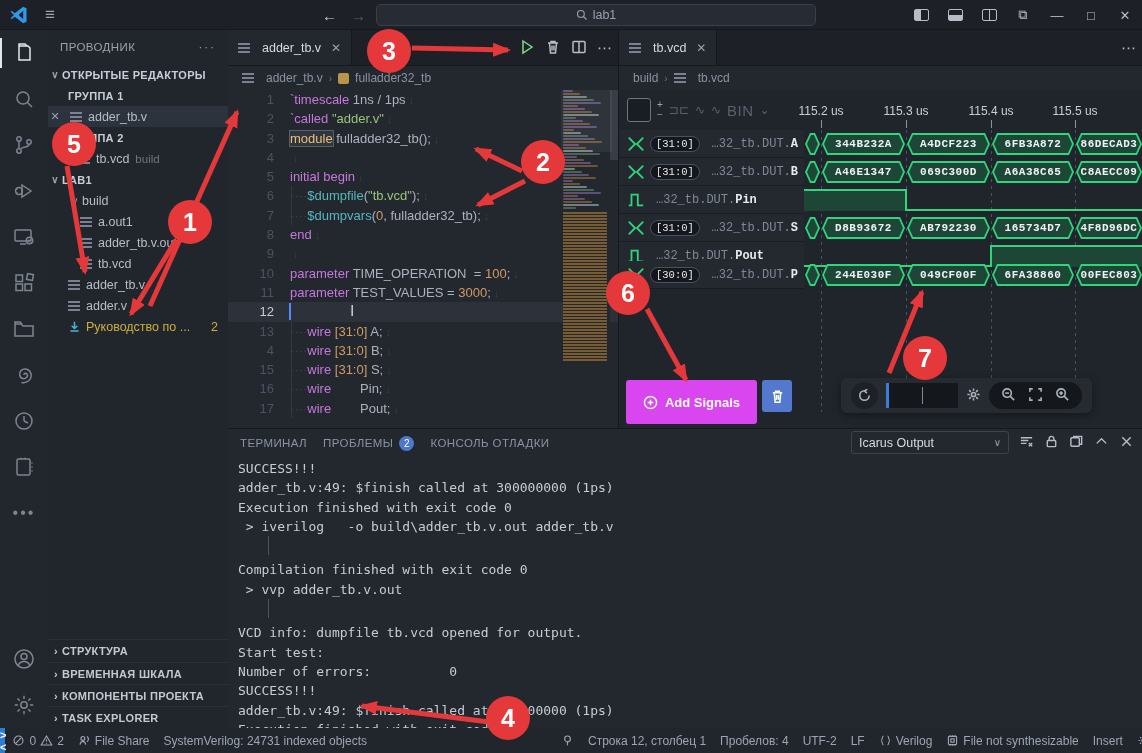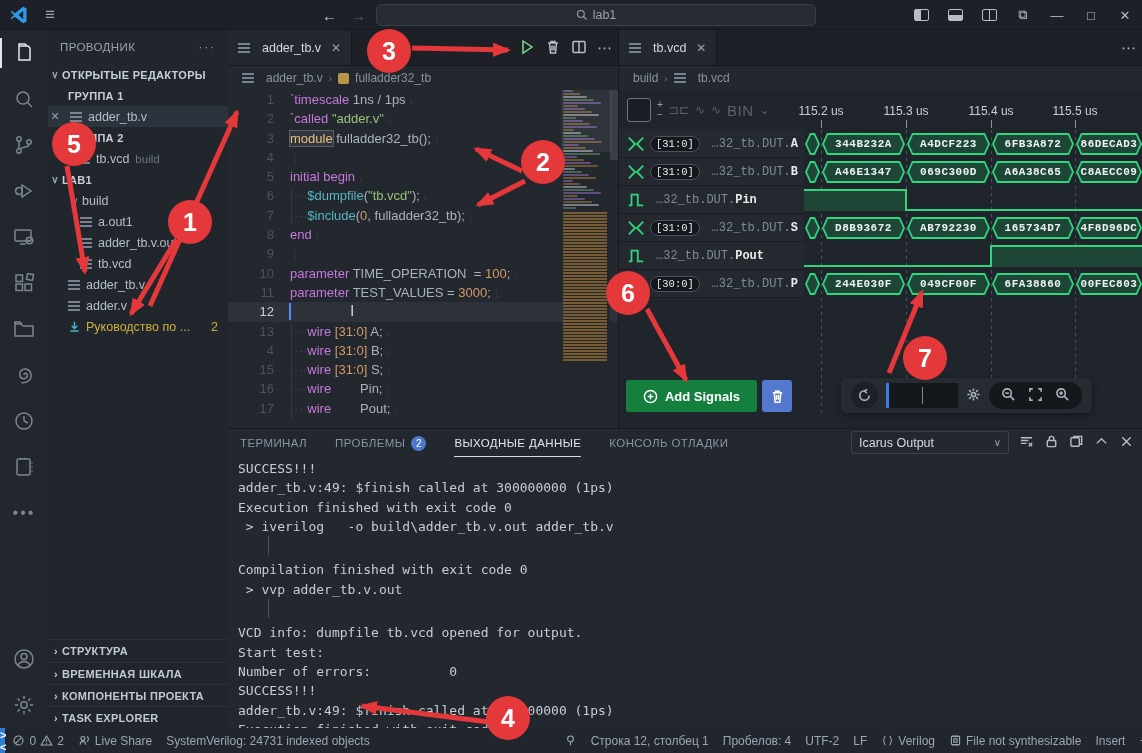--- a/index.html
+++ b/index.html
@@ -111,36 +111,36 @@
   .seg{position:absolute;top:3px;height:22px;background:#2fd57c;
        clip-path:polygon(5px 0,calc(100% - 5px) 0,100% 50%,calc(100% - 5px) 100%,5px 100%,0 50%);}
   .seg .inner{position:absolute;inset:2px;background:#1e4636;
        clip-path:polygon(4px 0,calc(100% - 4px) 0,100% 50%,calc(100% - 4px) 100%,4px 100%,0 50%);
        display:flex;align-items:center;justify-content:center;color:#eef2f5;
        font-family:"Liberation Mono",monospace;font-size:11px;font-weight:bold;letter-spacing:.5px;overflow:hidden;}
   .bitseg{position:absolute;top:3px;height:22px;}
   .bitseg.hi{border-top:2px solid #2fd57c;background:#1e4636;}
   .bitseg.lo{border-bottom:2px solid #2fd57c;}
   .bitedge{position:absolute;top:3px;width:2px;height:22px;background:#2fd57c;}
-  .addsig-btn{position:absolute;left:7px;top:350px;width:131px;height:32px;background:#15803d;border-radius:3px;
+  .addsig-btn{position:absolute;left:7px;top:350px;width:131px;height:44px;background:#d946ef;border-radius:3px;
               color:#fff;font-size:13px;font-weight:bold;display:flex;align-items:center;justify-content:center;gap:7px;}
   .addsig-del{position:absolute;left:143px;top:350px;width:30px;height:32px;background:#5578cf;border-radius:3px;
               display:flex;align-items:center;justify-content:center;}
   .addsig-del svg,.addsig-btn svg{width:15px;height:15px;stroke:#fff;fill:none;stroke-width:1.6;}
   .wv-controls{position:absolute;right:50px;top:348px;height:35px;display:flex;align-items:center;gap:8px;
                background:#262b32;border-radius:6px;padding:0 10px;box-shadow:0 2px 8px rgba(0,0,0,.4);}
   .wvc-circle{width:27px;height:27px;border-radius:50%;background:#1d2127;display:flex;align-items:center;justify-content:center;}
   .wvc-input{width:72px;height:25px;background:#14171c;border-left:3px solid #3b7dd8;position:relative;}
   .wvc-input::after{content:"";position:absolute;left:33px;top:4px;bottom:4px;width:1px;background:#7f8899;}
   .wvc-pill{height:27px;background:#14171c;border-radius:14px;display:flex;align-items:center;gap:12px;padding:0 12px;}
   .wv-controls svg{width:15px;height:15px;stroke:#aab2bd;fill:none;stroke-width:1.7;}
 
   
   .panel{position:absolute;left:228px;top:428px;width:914px;height:300px;background:#23272e;border-top:1px solid #15181d;}
-  .panel-tabs{height:28px;display:flex;align-items:center;padding-left:12px;gap:28px;font-size:11.5px;letter-spacing:.4px;color:#8a93a3;position:relative;}
+  .panel-tabs{height:28px;display:flex;align-items:center;padding-left:12px;gap:16px;font-size:11.5px;letter-spacing:.4px;color:#8a93a3;position:relative;}
   .ptab{display:flex;align-items:center;gap:6px;height:100%;cursor:default;}
   .ptab.active{color:#e3e6eb;border-bottom:1px solid #d7dae0;}
   .pbadge{background:#4d78cc;color:#fff;border-radius:50%;width:15px;height:15px;display:flex;align-items:center;justify-content:center;font-size:10px;}
   .panel-right{position:absolute;right:8px;top:2px;display:flex;align-items:center;gap:10px;color:#b6bdc7;}
   .out-select{width:158px;height:23px;background:#23272e;border:1px solid #3c4250;border-radius:3px;display:flex;align-items:center;
               padding:0 7px;color:#d7dae0;font-size:12.5px;letter-spacing:0;}
   .out-select .chev{margin-left:auto;color:#9aa1ab;font-size:10px;}
   .panel-right svg{width:15px;height:15px;stroke:#b6bdc7;fill:none;stroke-width:1.5;}
   .term{position:absolute;left:10px;top:30px;right:4px;bottom:0;font-family:"DejaVu Sans Mono",monospace;
         font-size:13px;line-height:19.3px;color:#c6ccd6;white-space:pre;}
@@ -360,21 +360,21 @@
       <span class="mod-ico"></span>
       <span>fulladder32_tb</span>
     </div>
     <div class="code" id="code">
         <div class="codeline"><span class="ln">1</span><span class="lc"><span class="tok-d">`timescale</span><span class="tok-t"> 1ns / 1ps</span><span class="eol">↓</span></span></div>
         <div class="codeline"><span class="ln">2</span><span class="lc"><span class="tok-d">`called</span><span class="tok-t"> </span><span class="tok-s">"adder.v"</span><span class="eol">↓</span></span></div>
         <div class="codeline"><span class="ln">3</span><span class="lc"><span class="tok-m">module</span><span class="tok-t"> fulladder32_tb();</span><span class="eol">↓</span></span></div>
         <div class="codeline"><span class="ln">4</span><span class="lc"><span class="eol">↓</span></span></div>
         <div class="codeline"><span class="ln">5</span><span class="lc"><span class="tok-k">initial</span><span class="tok-t"> </span><span class="tok-k">begin</span><span class="eol">↓</span></span></div>
         <div class="codeline"><span class="ln">6</span><span class="iguide"></span><span class="lc"><span class="tok-w">····</span><span class="tok-f">$dumpfile</span><span class="tok-t">(</span><span class="tok-s">"tb.vcd"</span><span class="tok-t">);</span><span class="eol">↓</span></span></div>
-        <div class="codeline"><span class="ln">7</span><span class="iguide"></span><span class="lc"><span class="tok-w">····</span><span class="tok-f">$include</span><span class="tok-t">(</span><span class="tok-n">0</span><span class="tok-t">, fulladder32_tb);</span><span class="eol">↓</span></span></div>
+        <div class="codeline"><span class="ln">7</span><span class="iguide"></span><span class="lc"><span class="tok-w">····</span><span class="tok-f">$dumpvars</span><span class="tok-t">(</span><span class="tok-n">0</span><span class="tok-t">, fulladder32_tb);</span><span class="eol">↓</span></span></div>
         <div class="codeline"><span class="ln">8</span><span class="lc"><span class="tok-k">end</span><span class="eol">↓</span></span></div>
         <div class="codeline"><span class="ln">9</span><span class="lc"><span class="eol">↓</span></span></div>
         <div class="codeline"><span class="ln">10</span><span class="lc"><span class="tok-k">parameter</span><span class="tok-t"> TIME_OPERATION  = </span><span class="tok-n">100</span><span class="tok-t">;</span><span class="eol">↓</span></span></div>
         <div class="codeline"><span class="ln">11</span><span class="lc"><span class="tok-k">parameter</span><span class="tok-t"> TEST_VALUES = </span><span class="tok-n">3000</span><span class="tok-t">;</span><span class="eol">↓</span></span></div>
         <div class="codeline hl"><span class="ln">12</span><span class="lc"></span><span class="cursorbar"></span></div>
         <div class="codeline"><span class="ln">13</span><span class="iguide"></span><span class="lc"><span class="tok-w">····</span><span class="tok-k">wire</span><span class="tok-t"> </span><span class="tok-n">[31:0]</span><span class="tok-t"> A;</span><span class="eol">↓</span></span></div>
         <div class="codeline"><span class="ln">4</span><span class="iguide"></span><span class="lc"><span class="tok-w">····</span><span class="tok-k">wire</span><span class="tok-t"> </span><span class="tok-n">[31:0]</span><span class="tok-t"> B;</span><span class="eol">↓</span></span></div>
         <div class="codeline"><span class="ln">15</span><span class="iguide"></span><span class="lc"><span class="tok-w">····</span><span class="tok-k">wire</span><span class="tok-t"> </span><span class="tok-n">[31:0]</span><span class="tok-t"> S;</span><span class="eol">↓</span></span></div>
         <div class="codeline"><span class="ln">16</span><span class="iguide"></span><span class="lc"><span class="tok-w">····</span><span class="tok-k">wire</span><span class="tok-t">        Pin;</span><span class="eol">↓</span></span></div>
         <div class="codeline"><span class="ln">17</span><span class="iguide"></span><span class="lc"><span class="tok-w">····</span><span class="tok-k">wire</span><span class="tok-t">        Pout;</span><span class="eol">↓</span></span></div>
@@ -574,21 +574,21 @@
               <path d="M2 16 H5 V4 H12 V16 H18"></path>
             </svg>
             <span class="wv-nm leftpos">…32_tb.DUT.<b>Pout</b></span>
           </div>
           <div class="wv-wave">
             <div class="bitseg lo" style="left: 0px; width: 187px;"></div>
             <div class="bitseg hi" style="left: 187px; width: 152px;"></div>
             <div class="bitedge" style="left: 186px;"></div>
           </div>
         </div>
-        <div class="wv-row" style="top: 140px;">
+        <div class="wv-row" style="top: 131px;">
           <div class="wv-name">
             <svg class="wv-sigico" viewBox="0 0 20 20">
               <path d="M2 3 L9 10 L2 17"></path>
               <path d="M18 3 L11 10 L18 17"></path>
             </svg>
             <span class="wv-chip">[30:0]</span>
             <span class="wv-nm">…32_tb.DUT.<b>P</b></span>
           </div>
           <div class="wv-wave">
             <div class="seg" style="left: 1px; width: 15px;">
@@ -659,23 +659,20 @@
   </div>
 
   <div class="panel">
     <div class="panel-tabs" id="panel-tabs">
         <div class="ptab">
           <span>ТЕРМИНАЛ</span>
         </div>
         <div class="ptab">
           <span>ПРОБЛЕМЫ</span>
           <span class="pbadge">2</span>
-        </div>
-        <div class="ptab active">
-          <span>ВЫХОДНЫЕ ДАННЫЕ</span>
         </div>
         <div class="ptab">
           <span>КОНСОЛЬ ОТЛАДКИ</span>
         </div>
       </div>
     <div class="panel-right">
       <span class="out-select">
         <span>Icarus Output</span>
           <span class="chev">∨</span>
       </span>
@@ -717,21 +714,21 @@
           <svg viewBox="0 0 16 16">
             <path d="M8 2.5 L14.5 13.5 H1.5 Z M8 6.5 V9.5 M8 11.2 V12"></path>
           </svg>
           <span>2</span>
         </span>
         <span class="st-item">
           <svg viewBox="0 0 16 16">
             <circle cx="6" cy="5.5" r="2.4"></circle>
             <path d="M2.5 13 C3 10 4.3 9 6 9 C7.7 9 9 10 9.5 13 M11 3 C13.5 4.5 13.5 8 11 9.5"></path>
           </svg>
-          <span>Live Share</span>
+          <span>File Share</span>
         </span>
         <span class="st-item">
           <span>SystemVerilog: 24731 indexed objects</span>
         </span>
         <span class="st-item" style="margin-left: 180px;">
           <svg viewBox="0 0 16 16">
             <circle cx="8" cy="6" r="3.5"></circle>
             <line x1="8" y1="9.5" x2="8" y2="14"></line>
           </svg>
         </span>

